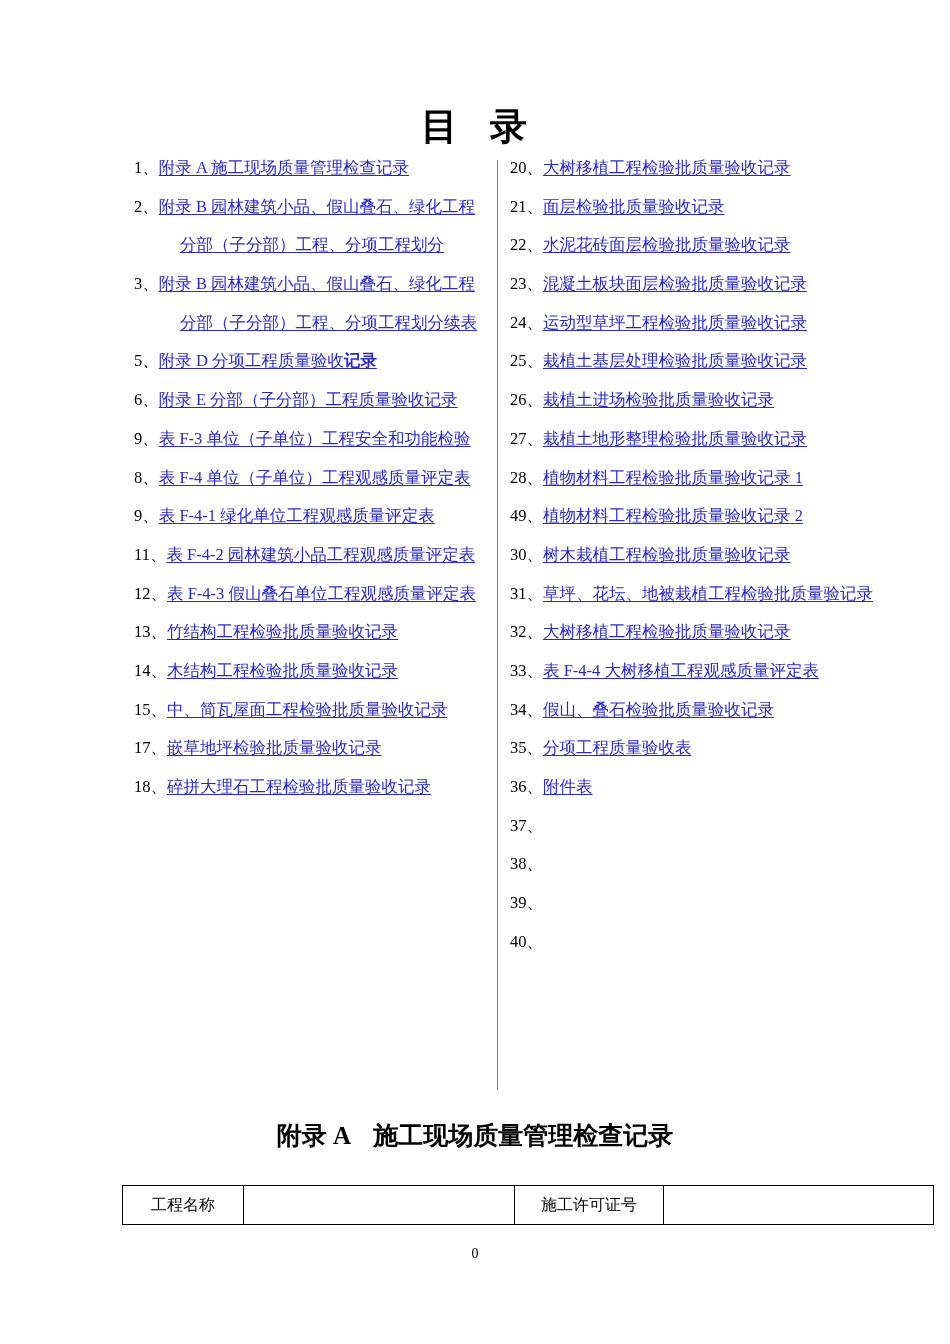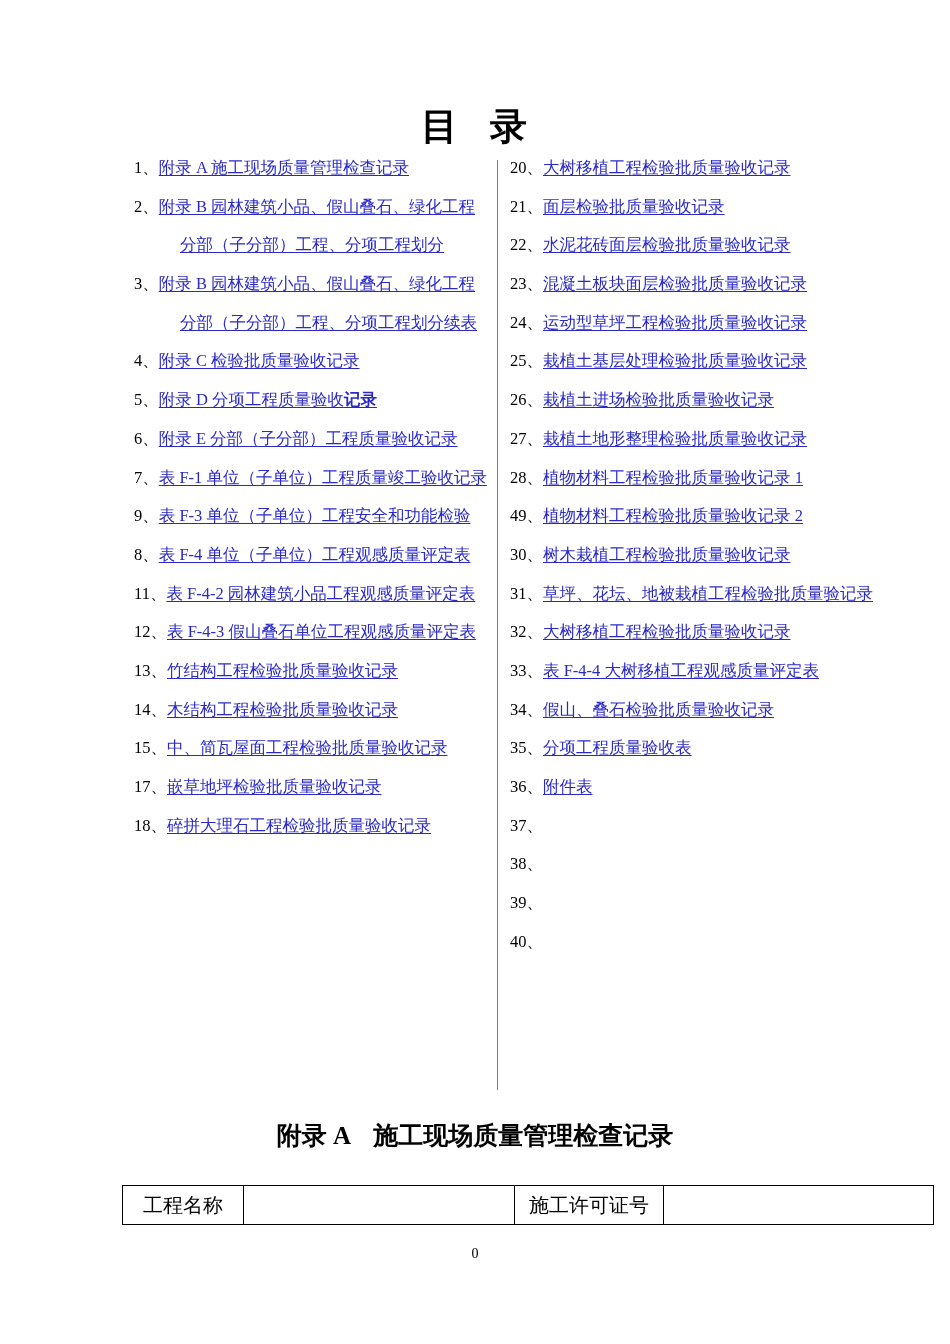--- a/index.html
+++ b/index.html
@@ -109,21 +109,21 @@
     position: absolute;
     left: 122px;
     top: 1185px;
     width: 731px;
     border-collapse: collapse;
     table-layout: fixed;
   }
   .form-table td {
     border: 1px solid #000000;
     height: 38px;
-    font-size: 20px;
+    font-size: 16px;
     padding: 0 10px;
     vertical-align: middle;
     font-family: "Liberation Serif", "DejaVu Serif", serif;
   }
   .c-label1 { width: 100px; text-align: center; }
   .c-val1   { width: 250px; }
   .c-label2 { width: 128px; text-align: center; margin-left: 12px; }
   .c-val2   { width: 249px; }
 
   
@@ -148,26 +148,25 @@
 
   <div class="col-divider"></div>
 
   <div class="toc">
     <div class="col col-left">
         <div class="toc-item"><span class="toc-num">1、</span><span class="toc-link">附录 A 施工现场质量管理检查记录</span></div>
         <div class="toc-item"><span class="toc-num">2、</span><span class="toc-link">附录 B 园林建筑小品、假山叠石、绿化工程</span></div>
         <div class="toc-item toc-cont"><span class="toc-link">分部（子分部）工程、分项工程划分</span></div>
         <div class="toc-item"><span class="toc-num">3、</span><span class="toc-link">附录 B 园林建筑小品、假山叠石、绿化工程</span></div>
         <div class="toc-item toc-cont"><span class="toc-link">分部（子分部）工程、分项工程划分续表</span></div>
-        <div class="toc-item"><span class="toc-num">4、</span><span class="toc-link">附录 C 检验批质量验收记录</span></div>
         <div class="toc-item"><span class="toc-num">5、</span><span class="toc-link">附录 D 分项工程质量验收</span><span class="toc-link" style="font-weight: bold; text-align: right;">记录</span></div>
         <div class="toc-item"><span class="toc-num">6、</span><span class="toc-link">附录 E 分部（子分部）工程质量验收记录</span></div>
-        <div class="toc-item"><span class="toc-num">7、</span><span class="toc-link">表 F-1 单位（子单位）工程质量竣工验收记录</span></div>
         <div class="toc-item"><span class="toc-num">9、</span><span class="toc-link">表 F-3 单位（子单位）工程安全和功能检验</span></div>
         <div class="toc-item"><span class="toc-num">8、</span><span class="toc-link">表 F-4 单位（子单位）工程观感质量评定表</span></div>
+        <div class="toc-item"><span class="toc-num">9、</span><span class="toc-link">表 F-4-1 绿化单位工程观感质量评定表</span></div>
         <div class="toc-item"><span class="toc-num">11、</span><span class="toc-link">表 F-4-2 园林建筑小品工程观感质量评定表</span></div>
         <div class="toc-item"><span class="toc-num">12、</span><span class="toc-link">表 F-4-3 假山叠石单位工程观感质量评定表</span></div>
         <div class="toc-item"><span class="toc-num">13、</span><span class="toc-link">竹结构工程检验批质量验收记录</span></div>
         <div class="toc-item"><span class="toc-num">14、</span><span class="toc-link">木结构工程检验批质量验收记录</span></div>
         <div class="toc-item"><span class="toc-num">15、</span><span class="toc-link">中、简瓦屋面工程检验批质量验收记录</span></div>
         <div class="toc-item"><span class="toc-num">17、</span><span class="toc-link">嵌草地坪检验批质量验收记录</span></div>
         <div class="toc-item"><span class="toc-num">18、</span><span class="toc-link">碎拼大理石工程检验批质量验收记录</span></div>
       </div>
     <div class="col col-right">
         <div class="toc-item"><span class="toc-num">20、</span><span class="toc-link">大树移植工程检验批质量验收记录</span></div>

